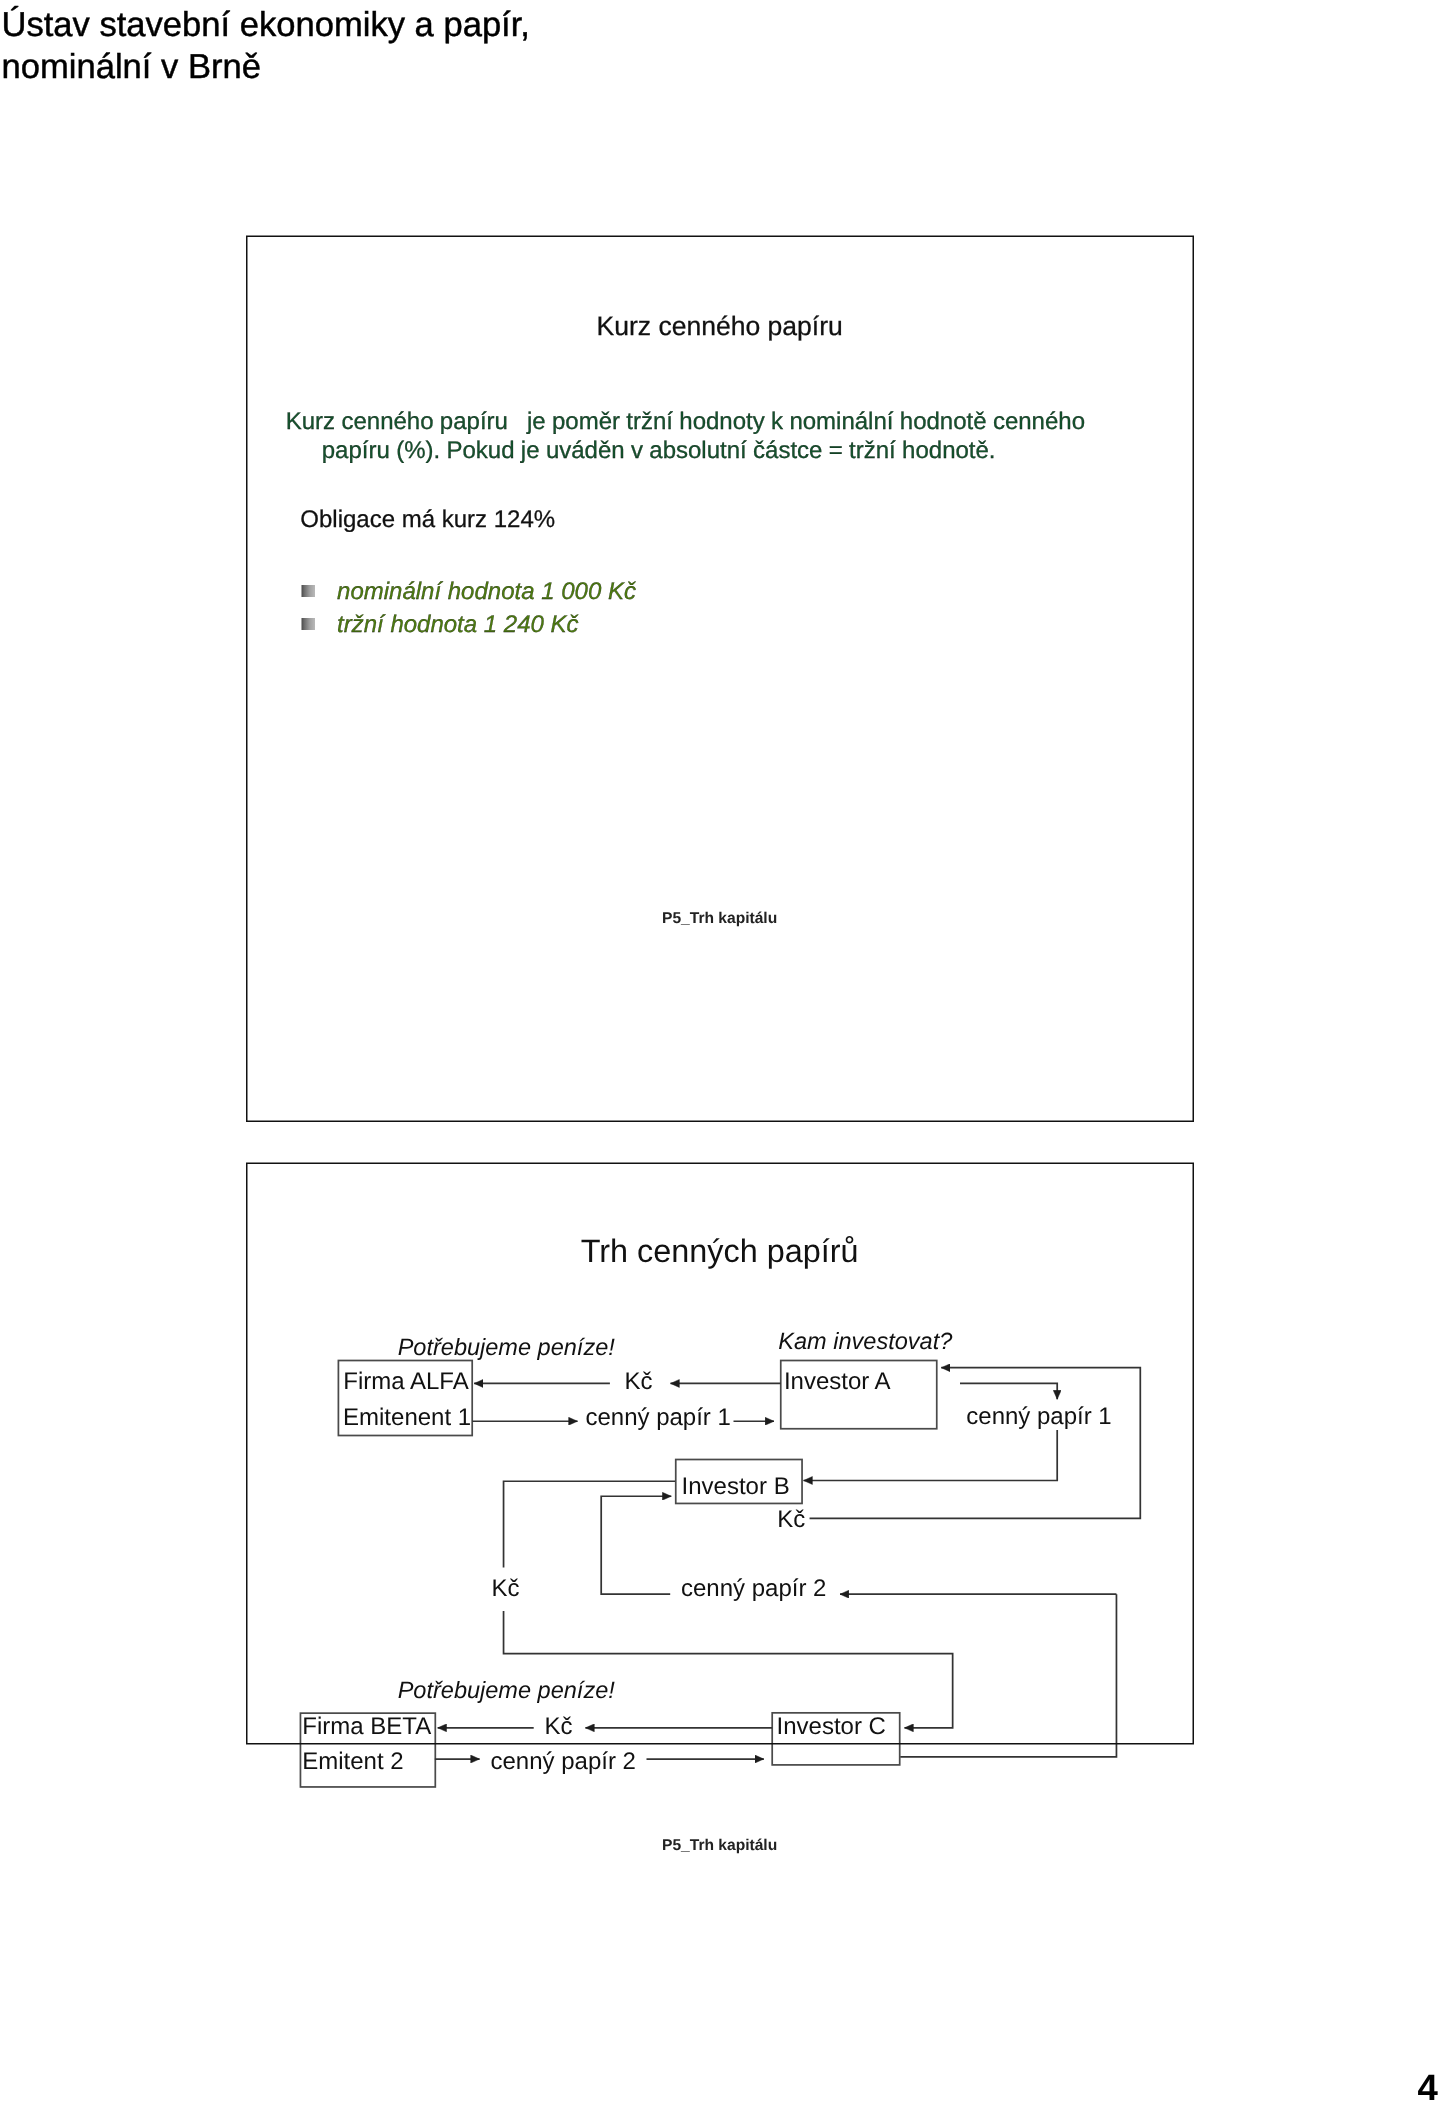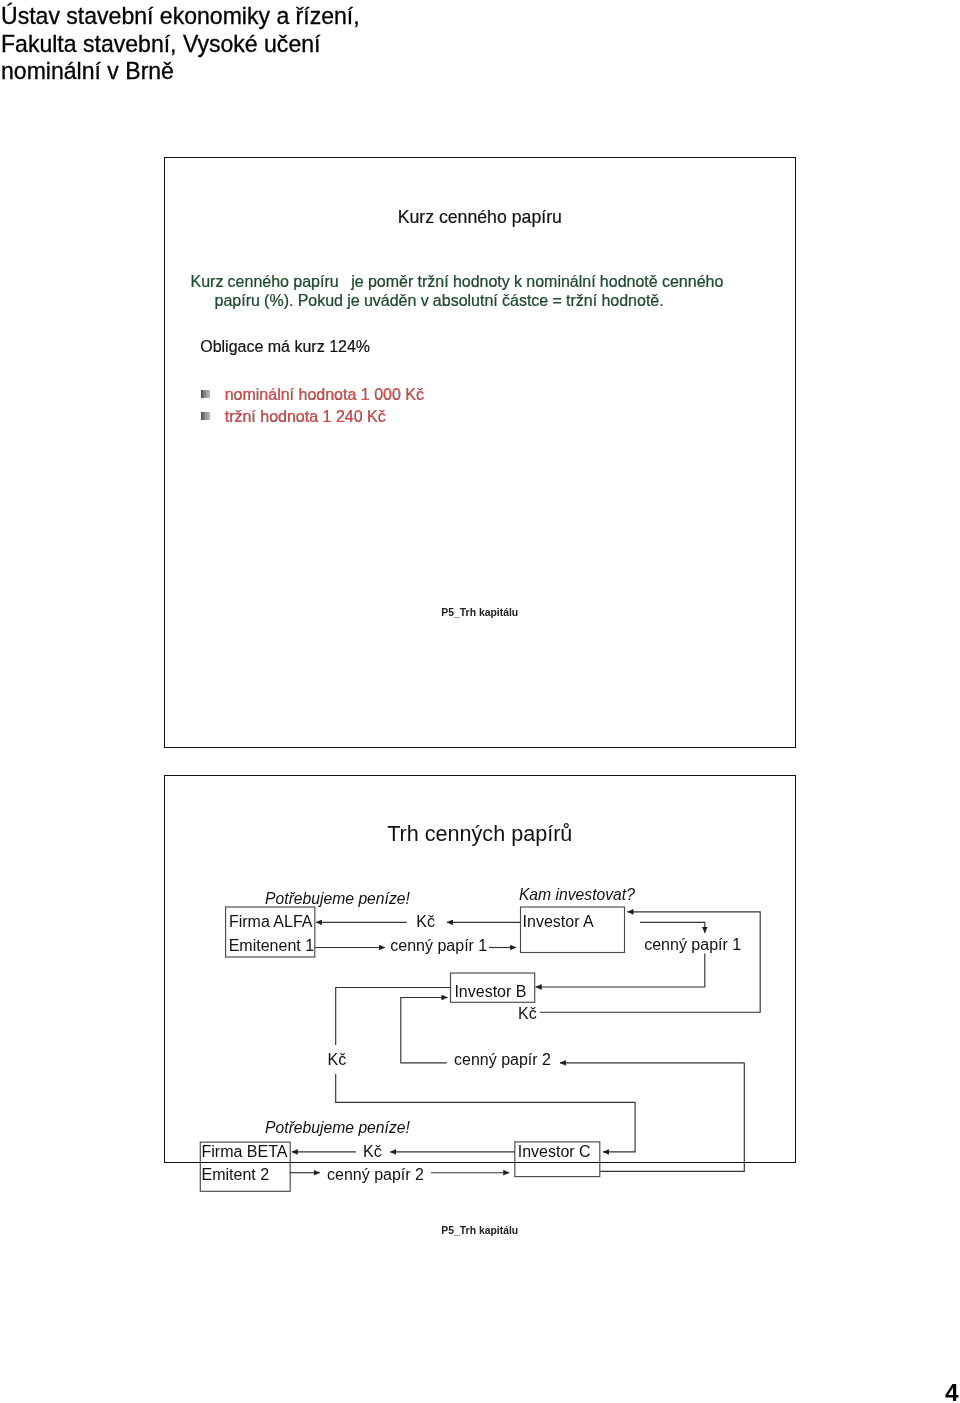--- a/index.html
+++ b/index.html
@@ -21,42 +21,41 @@
   .pagenum{position:absolute;left:945px;top:1379.5px;font-size:24.4px;font-weight:bold;line-height:26px;color:#000;}
   .bullet{display:inline-block;position:absolute;left:0;top:6px;width:8.7px;height:8.2px;
           background:linear-gradient(90deg,#4a4a4a 0%, #6e6e6e 22%, #a0a0a0 62%, #b9b9b9 100%);}
   
   #slide1 .s1-title{position:absolute;left:0;right:0;top:48.5px;text-align:center;
        font-size:17.7px;line-height:22px;color:#111;-webkit-text-stroke:0.18px #111;}
   #slide1 .s1-p1{position:absolute;left:27px;top:114.3px;width:556px;
        font-size:16px;line-height:19.3px;color:#14532d;text-indent:-24px;padding-left:24px;
        white-space:pre-wrap;-webkit-text-stroke:0.18px #111;word-spacing:-0.22px;}
   #slide1 .s1-p2{position:absolute;left:36.7px;top:179.3px;font-size:16px;line-height:19.3px;color:#111;-webkit-text-stroke:0.18px #111;}
-  #slide1 .s1-bl{position:absolute;left:37.7px;top:226.8px;font-size:16px;line-height:22px;color:#ef4444;-webkit-text-stroke:0.18px #111;}
+  #slide1 .s1-bl{position:absolute;left:37.7px;top:226.8px;font-size:16px;line-height:22px;color:#4d7c0f;font-style:italic;-webkit-text-stroke:0.18px #111;}
   #slide1 .blrow{position:relative;height:22px;padding-left:23.5px;}
   #slide1 .s1-footer{position:absolute;left:0;right:0;top:450px;text-align:center;
        font-size:10.4px;font-weight:bold;color:#222;}
   
   #slide2 .s2-title{position:absolute;left:0;right:0;top:46px;text-align:center;
        font-size:21.6px;line-height:26px;color:#111;}
   #slide2 .s2-svg{position:absolute;left:0;top:0;}
   #slide2 .dlbl{position:absolute;font-size:16px;line-height:19px;color:#111;white-space:nowrap;}
   #slide2 .dlbl.op{background:#fff;}
   #slide2 .dlbl.il{font-style:italic;font-size:15.7px;}
   #slide2 .s2-footer{position:absolute;left:0;right:0;top:450px;text-align:center;
        font-size:10.4px;font-weight:bold;color:#222;}
 </style>
 </head>
 <body>
 
 <div class="page">
 
   <div class="hdr">
-    <div>Ústav stavební ekonomiky a řízení,</div>
-    <div>Fakulta stavební, Vysoké učení</div>
+    <div>Ústav stavební ekonomiky a papír,</div>
     <div>nominální v Brně</div>
   </div>
 
   <div class="slide" id="slide1">
     <div class="s1-title">Kurz cenného papíru</div>
     <div class="s1-p1">Kurz cenného papíru   je poměr tržní hodnoty k nominální hodnotě cenného papíru (%). Pokud je uváděn v absolutní částce = tržní hodnotě.</div>
     <div class="s1-p2">Obligace má kurz 124%</div>
     <div class="s1-bl">
       <div class="blrow">
         <span class="bullet"></span>

